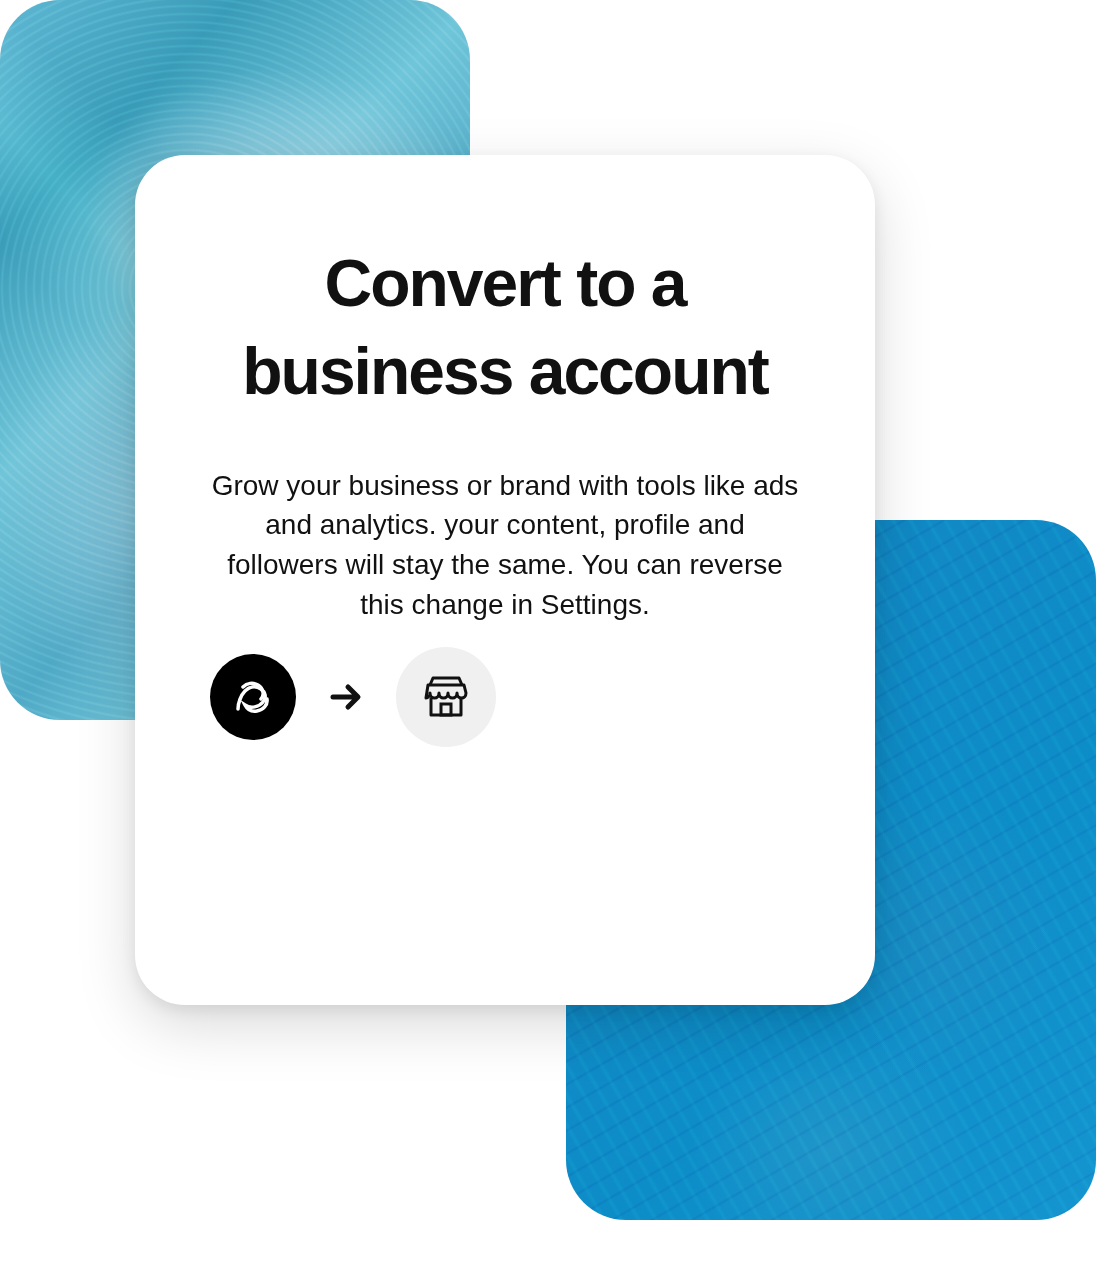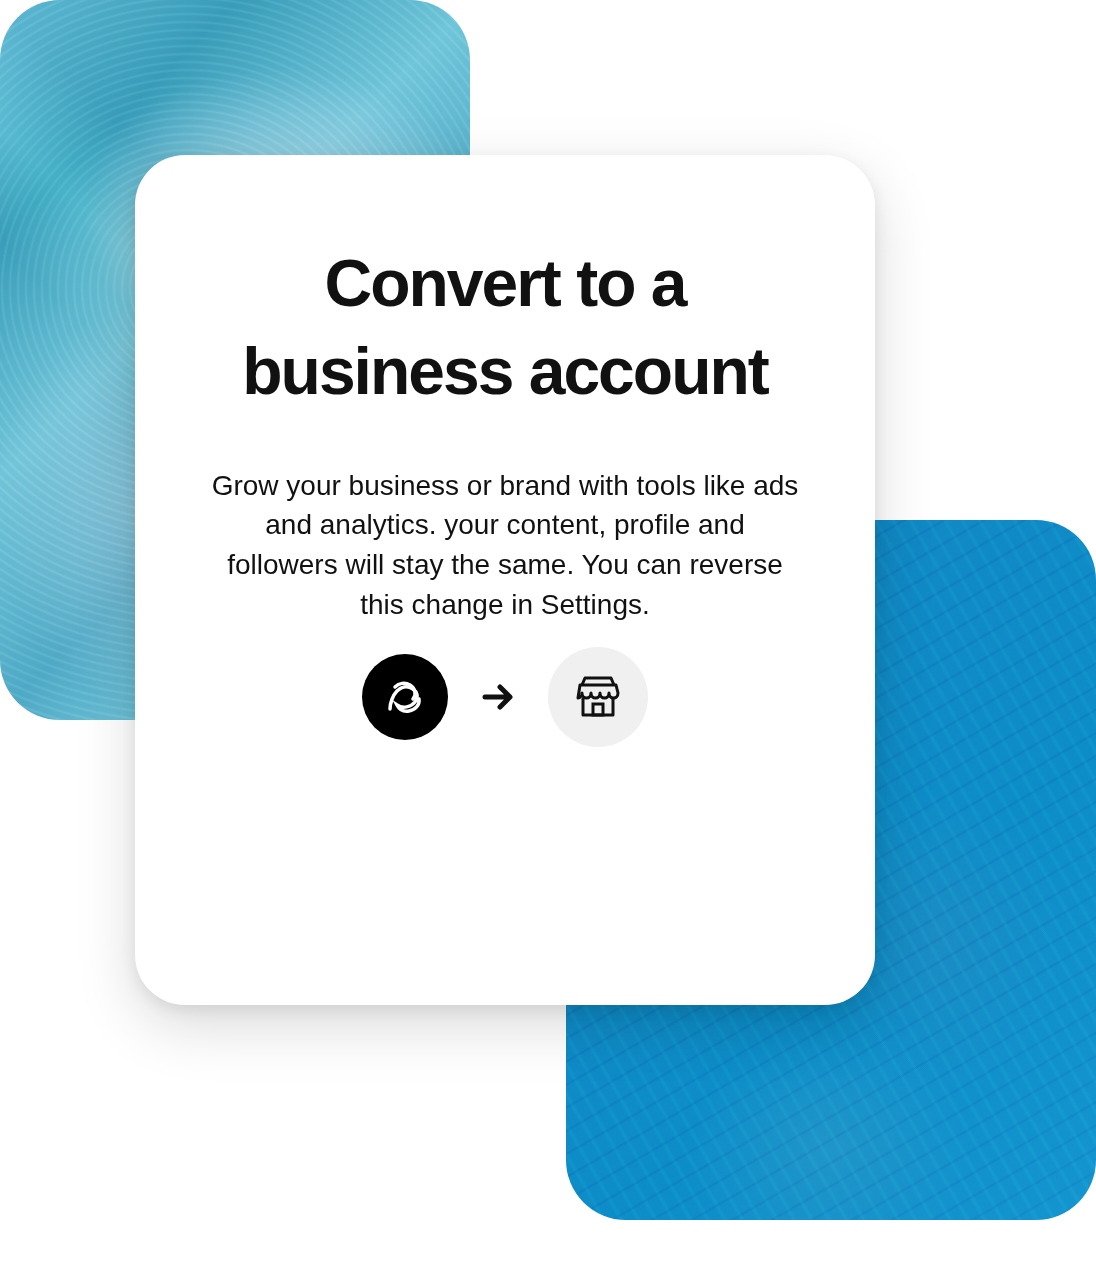--- a/index.html
+++ b/index.html
@@ -77,21 +77,21 @@
       top: 155px;
       left: 135px;
       width: 740px;
       height: 850px;
       background: #ffffff;
       border-radius: 50px;
       box-shadow: 0 20px 60px rgba(0, 0, 0, 0.15), 0 5px 15px rgba(0,0,0,0.08);
       padding: 85px 75px 60px;
       display: flex;
       flex-direction: column;
-      align-items: center;
+      align-items: flex-start;
       text-align: center;
     }
     .card-title {
       font-size: 66px;
       font-weight: 700;
       color: #111111;
       line-height: 1.33;
       letter-spacing: -2px;
       margin-bottom: 50px;
     }

